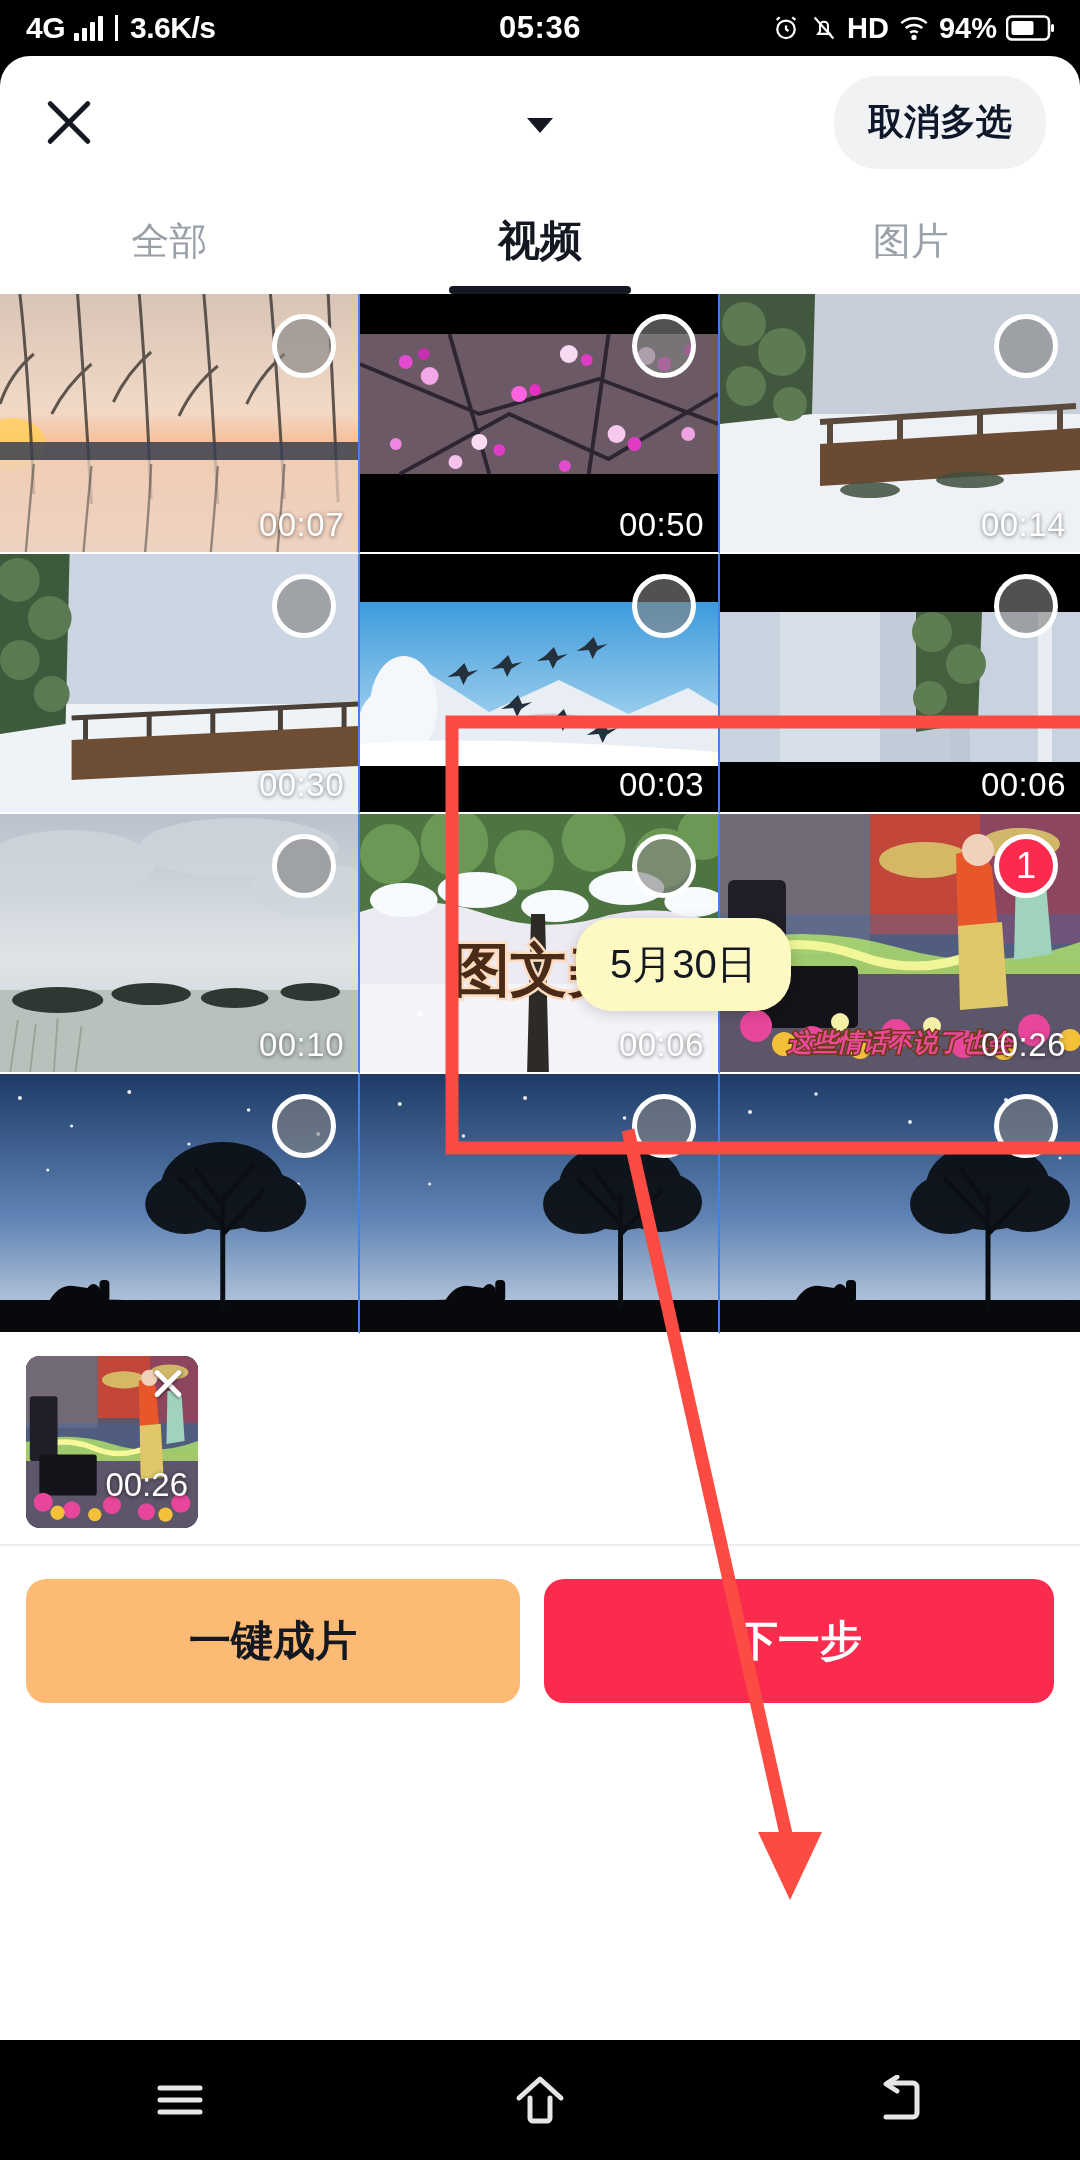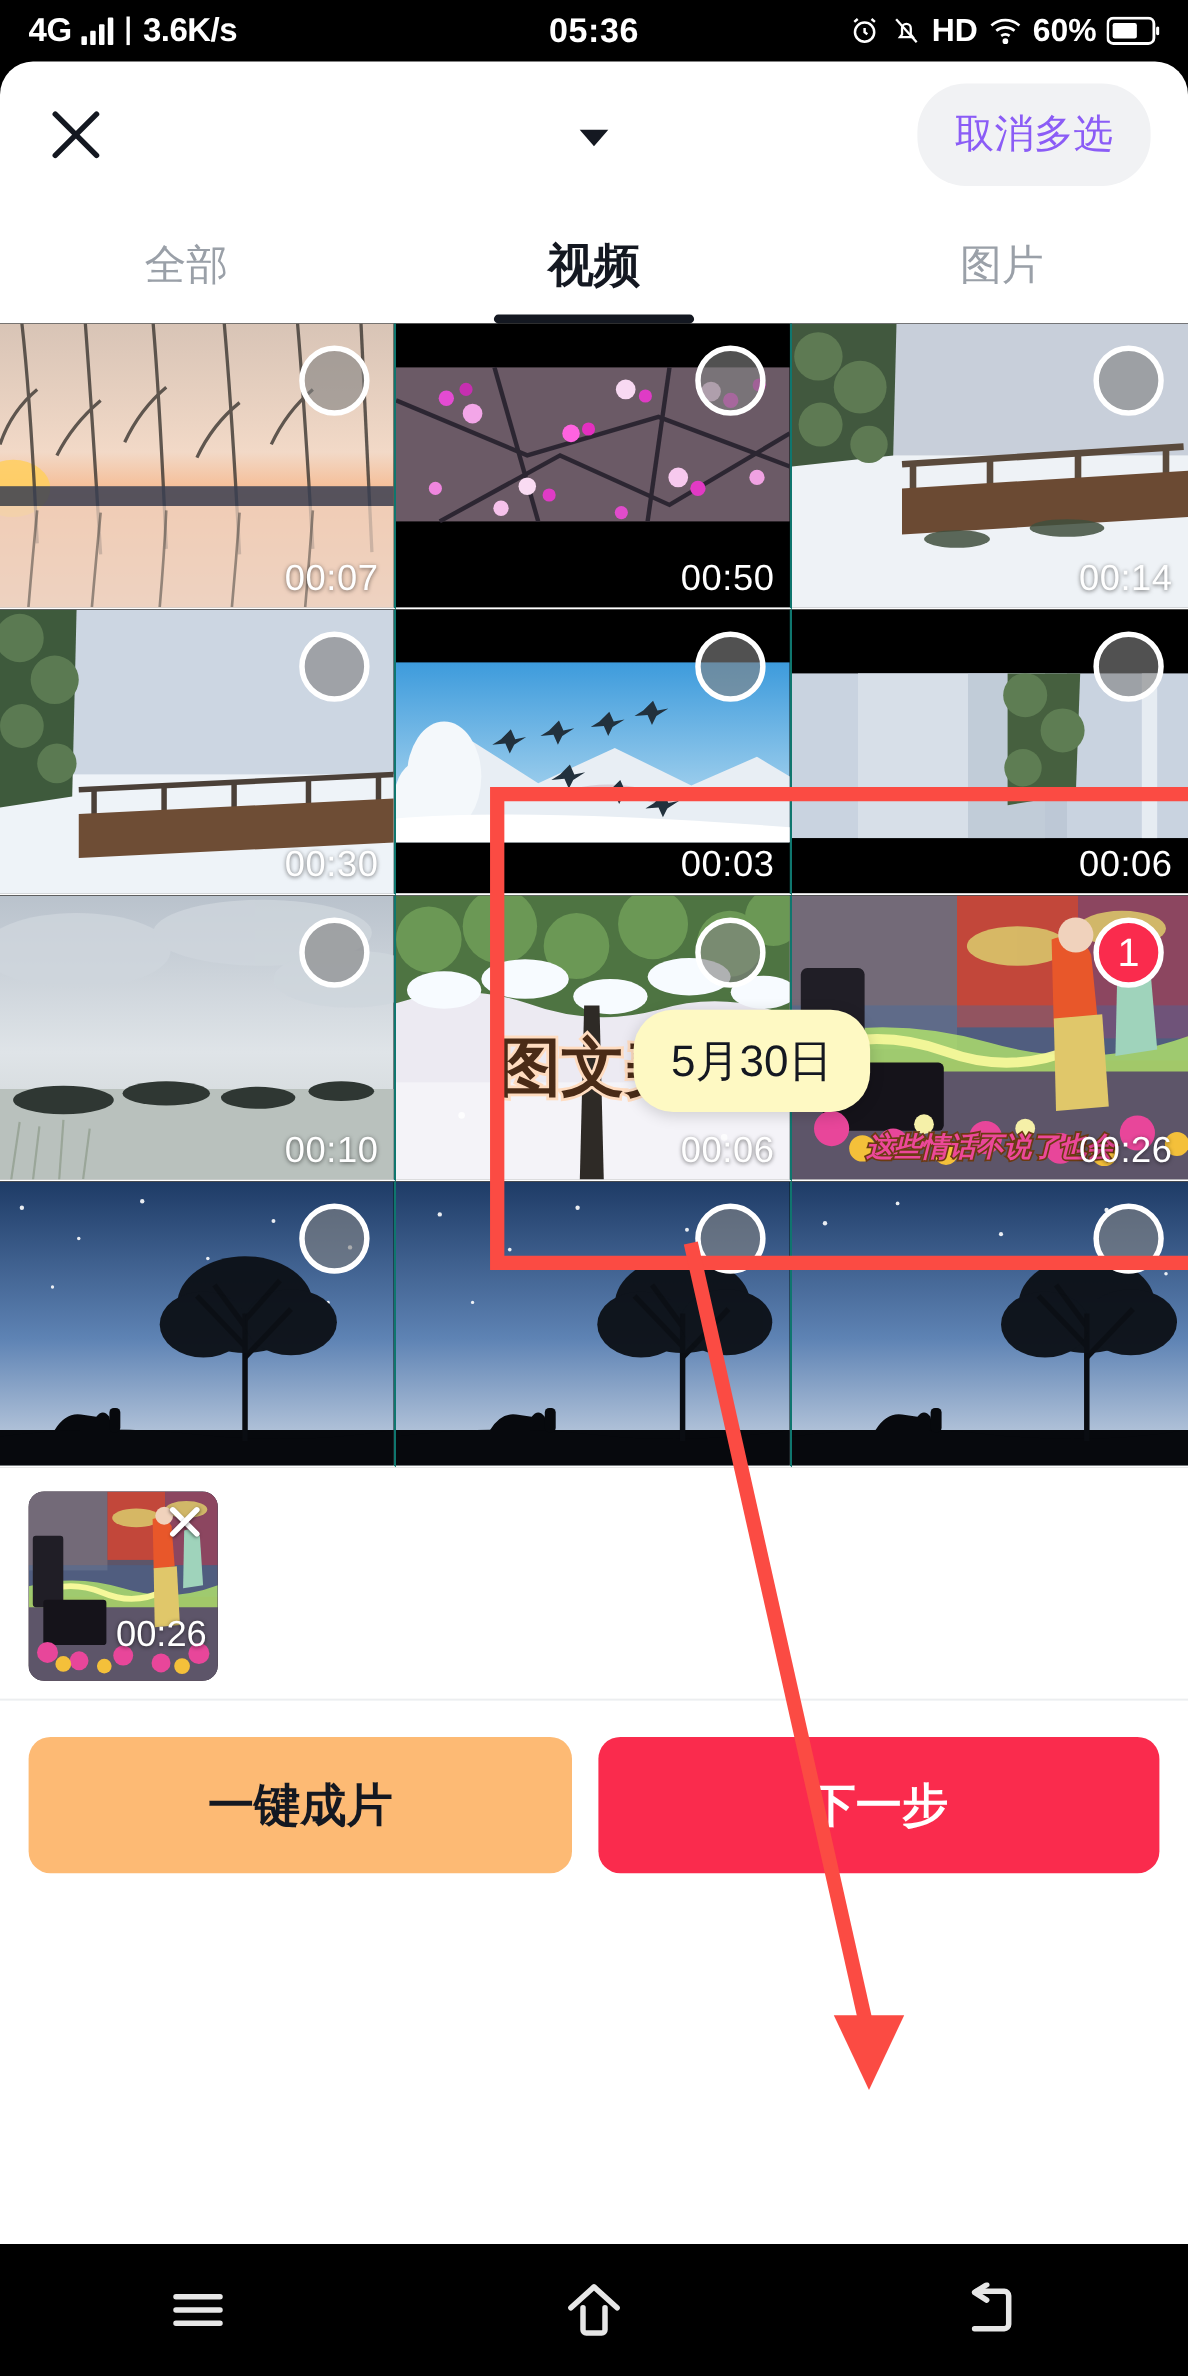--- a/index.html
+++ b/index.html
@@ -57,21 +57,21 @@
     display: flex; align-items: center; justify-content: center; gap: 16px;
     pointer-events: none;
   }
   .appbar-title .caret {
     width: 0; height: 0; border-left: 13px solid transparent;
     border-right: 13px solid transparent; border-top: 15px solid #141821;
     margin-top: 6px;
   }
   .multi-btn {
     margin-left: auto; background: #f1f2f4; border-radius: 44px;
-    padding: 22px 34px; font-size: 36px; font-weight: 400; color: #8b5cf6;
+    padding: 22px 34px; font-size: 36px; font-weight: 700; color: #0f172a;
     cursor: pointer;
   }
 
   
   .tabs { display: flex; height: 106px; gap: 32px; }
   .tab {
     flex: 1; display: flex; align-items: center; justify-content: center;
     position: relative; font-size: 38px; color: #9aa0a8; cursor: pointer;
   }
   .tab.active { color: #141821; font-weight: 700; font-size: 42px; }
@@ -81,21 +81,21 @@
     background: #141821; border-radius: 4px;
   }
 
   
   .grid {
     position: relative; display: grid;
     grid-template-columns: repeat(3, 360px);
     grid-auto-rows: 260px;
     gap: 0;
   }
-  .cell { position: relative; overflow: hidden; background: #000; border-right: 2px solid #0f766e; border-bottom: 2px solid #fff; }
+  .cell { position: relative; overflow: hidden; background: #000; border-right: 2px solid #3b82f6; border-bottom: 2px solid #fff; }
   .cell:nth-child(3n) { border-right: none; }
   .thumb { position: absolute; left: 0; width: 100%; }
   .dur {
     position: absolute; right: 14px; bottom: 8px; color: #fff;
     font-size: 33px; font-weight: 400; letter-spacing: 0.5px;
     text-shadow: 0 1px 4px rgba(0,0,0,.55);
   }
   .sel {
     position: absolute; right: 22px; top: 20px;
     width: 64px; height: 64px; border-radius: 50%;
@@ -203,21 +203,21 @@
         <path d="M7 17h10l-1.6-2.2V10a3.4 3.4 0 0 0-6.8 0v4.8L7 17Z"></path>
           <path d="M4 3l16 18"></path>
       </svg>
       <span>HD</span>
       <svg class="ic" width="32" height="28" viewBox="0 0 24 22" fill="none" stroke="#fff" stroke-width="1.9">
         <path d="M2 7.2a15 15 0 0 1 20 0"></path>
           <path d="M5.5 11a10 10 0 0 1 13 0"></path>
           <path d="M9 14.6a5 5 0 0 1 6 0"></path>
           <circle cx="12" cy="18.4" r="1.1" fill="#fff"></circle>
       </svg>
-      <span>60%</span>
+      <span>94%</span>
       <svg class="ic" width="48" height="26" viewBox="0 0 48 26">
         <rect x="1" y="1.5" width="42" height="23" rx="5" fill="none" stroke="#fff" stroke-width="2.6"></rect>
         <rect x="5.5" y="6" width="22" height="14" rx="2" fill="#fff"></rect>
         <rect x="45" y="9" width="3" height="8" rx="1.5" fill="#fff"></rect>
       </svg>
     </div>
   </div>
 
   <div class="sheet">
 

